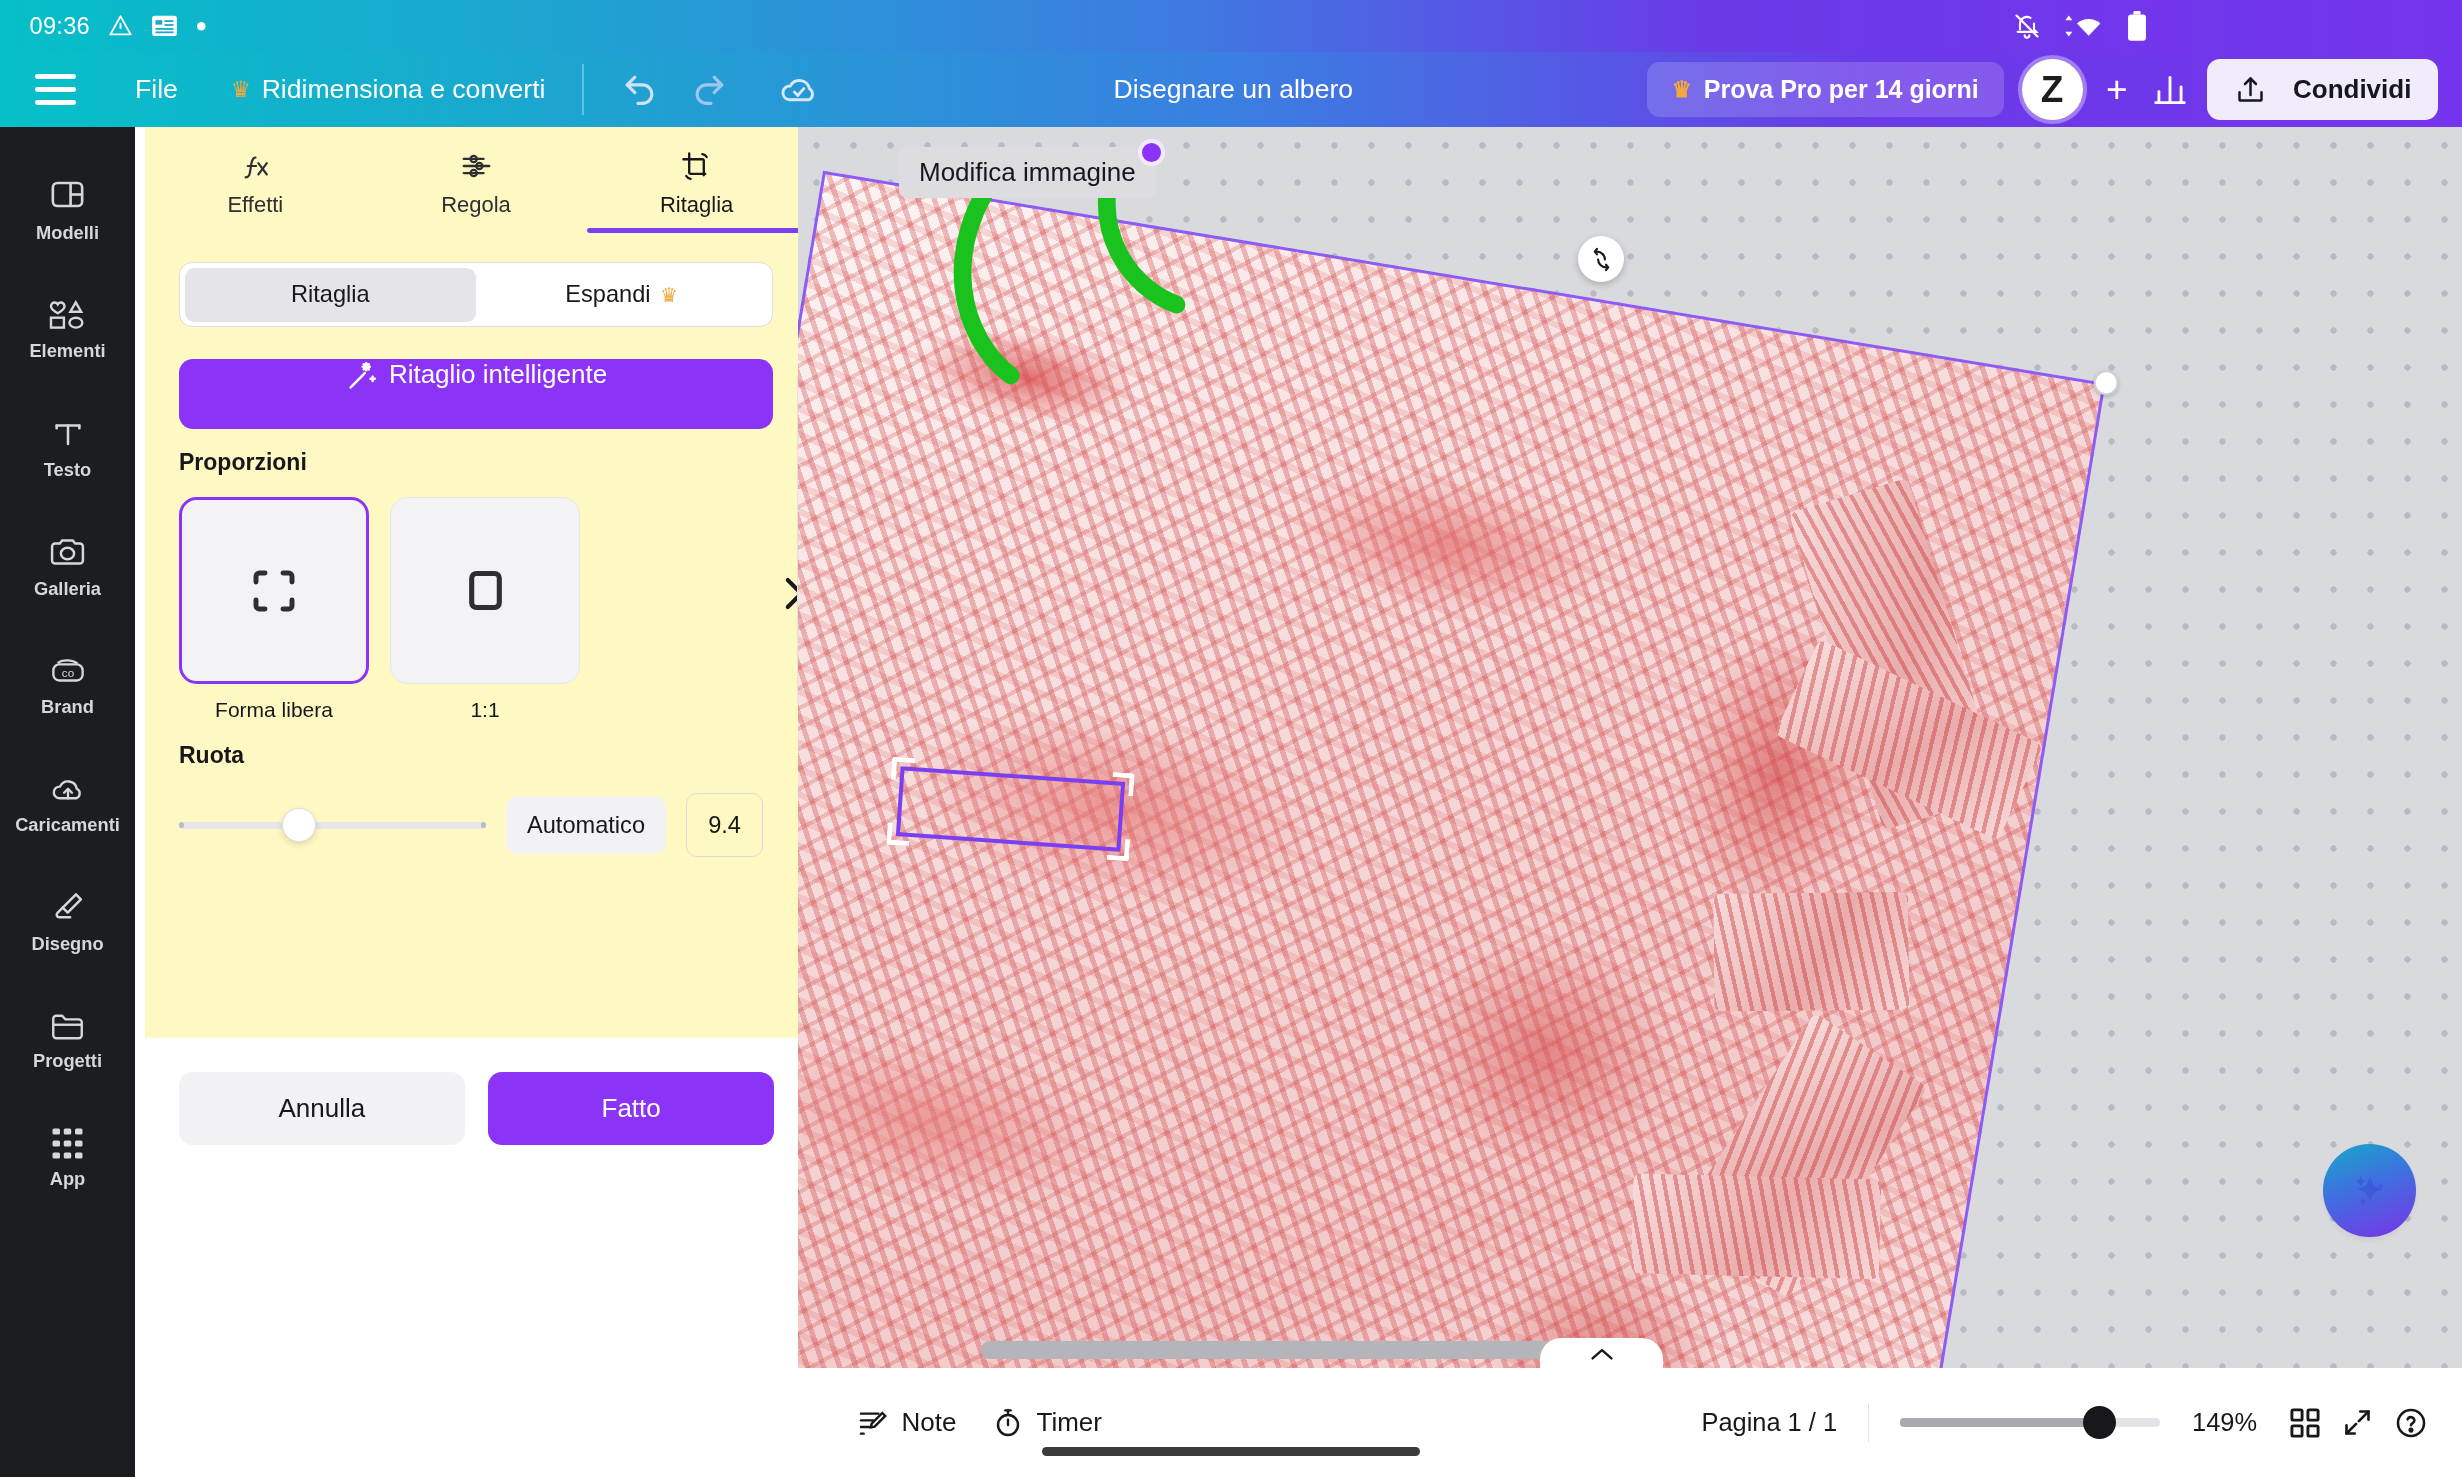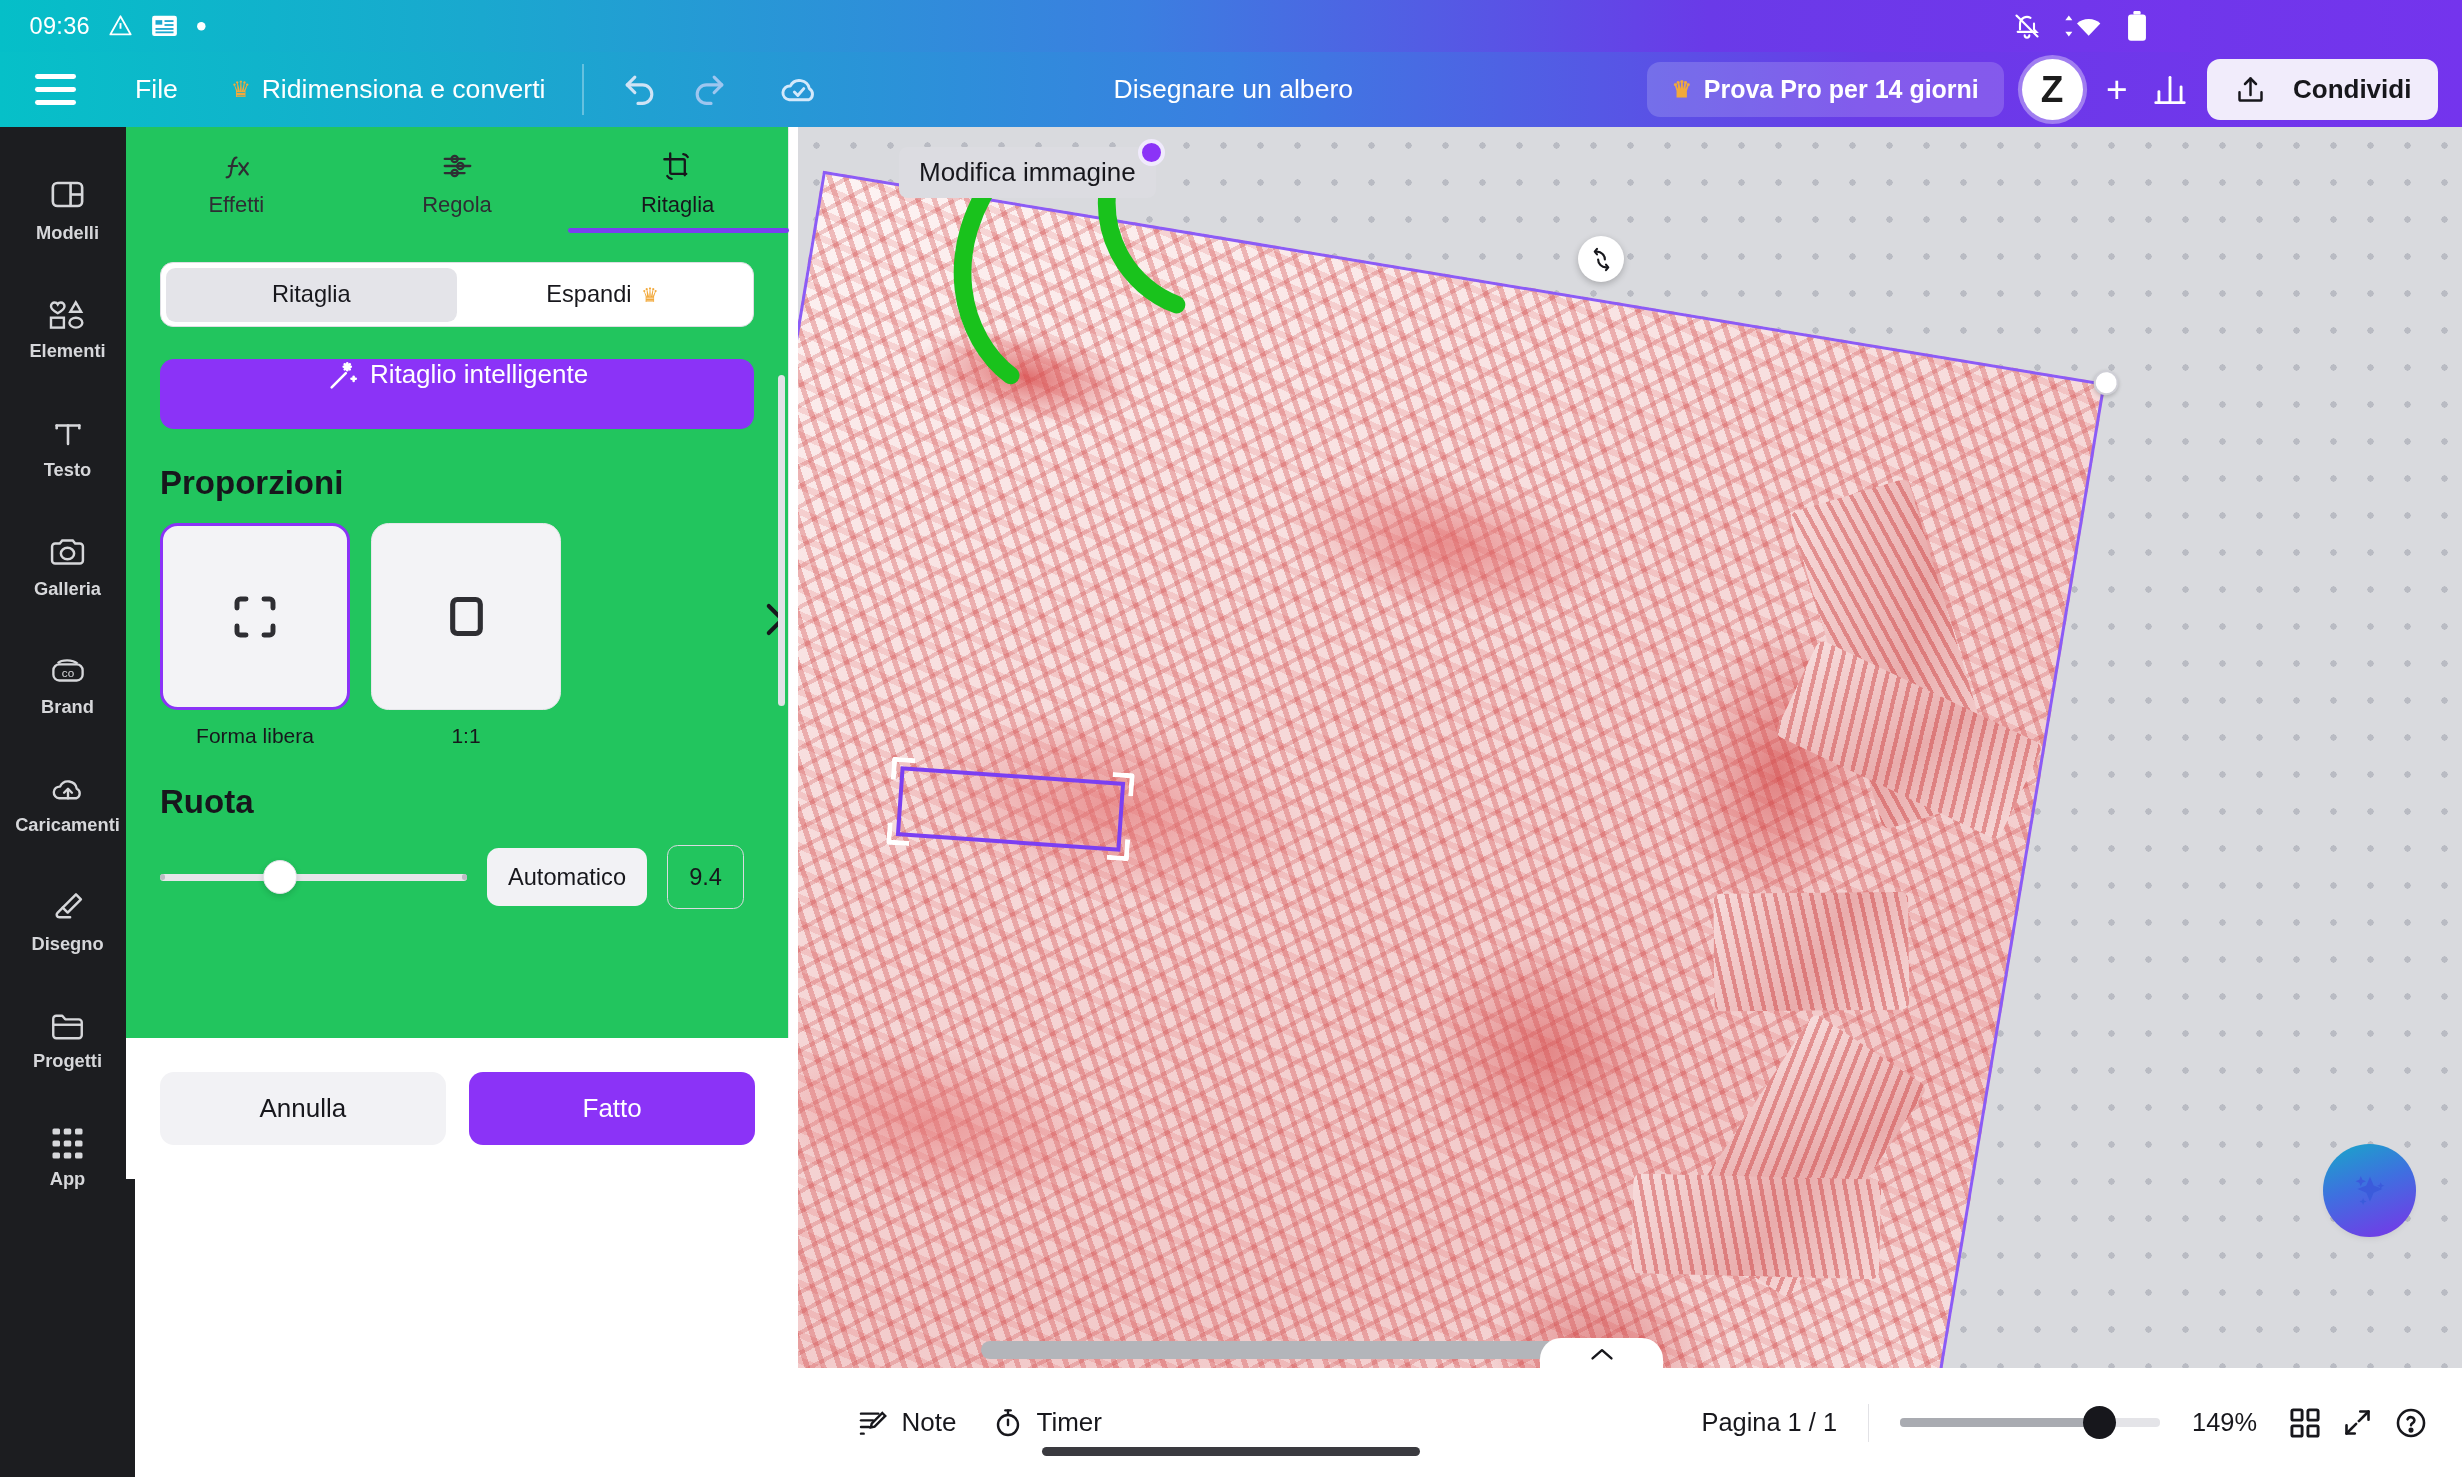--- a/index.html
+++ b/index.html
@@ -66,22 +66,22 @@
     padding-top: 34px; gap: 0;
   }
   .rail-item {
     width: 135px; padding: 15.4px 0 15.4px; display: flex; flex-direction: column;
     align-items: center; gap: 8.3px; cursor: pointer; margin-bottom: 23.6px;
   }
   .rail-label { color: #d6d7da; font-size: 18.3px; font-weight: 600; }
 
   
   .panel {
-    position: absolute; top: 127px; left: 126px; width: 663px; height: 1052px;
-    background: #22c55e; border-right: 1.2px solid #e7e7ea;
+    position: absolute; top: 127px; left: 145px; width: 663px; height: 1052px;
+    background: #fef9c3; border-right: 1.2px solid #e7e7ea;
   }
   .panel-tabs { display: flex; height: 106px; position: relative; }
   .ptab {
     flex: 1; display: flex; flex-direction: column; align-items: center; justify-content: center;
     gap: 8.3px; cursor: pointer; padding-top: 7px;
   }
   .ptab-label { font-size: 22px; color: #2e2e33; }
   .ptab.active .ptab-label { color: #17171c; }
   .ptab-underline { position: absolute; bottom: 0; height: 4.7px; background: #7a3ff0; border-radius: 2.4px; }
   .panel-body { padding: 23.6px 34px 0; }
@@ -95,21 +95,21 @@
     border-radius: 9.5px; font-size: 23.6px; color: #17171c; cursor: pointer;
   }
   .seg-btn.active { background: #e4e4e9; font-weight: 500; }
 
   .primary-btn {
     margin-top: 32px; height: 70px; background: #8b33f7; border-radius: 14px;
     display: flex; align-items: flex-start; justify-content: center; gap: 10px;
     color: #fff; font-size: 26px; font-weight: 400; cursor: pointer;
   }
 
-  .section-title { margin-top: 35px; font-size: 33px; font-weight: 700; color: #17171c; }
+  .section-title { margin-top: 20px; font-size: 23px; font-weight: 700; color: #17171c; }
 
   .ratios { display: flex; gap: 21px; margin-top: 21px; position: relative; }
   .ratio-card { width: 190px; flex: 0 0 190px; cursor: pointer; }
   .ratio-box {
     height: 187px; background: #f3f3f6; border: 1.8px solid #e6e6ea; border-radius: 17.7px;
     display: flex; align-items: center; justify-content: center;
   }
   .ratio-card.selected .ratio-box { border: 3.5px solid #8b33f7; background: #f3f3f6; }
   .ratio-label { text-align: center; margin-top: 14px; font-size: 21px; color: #17171c; }
   .ratio-chevron {

